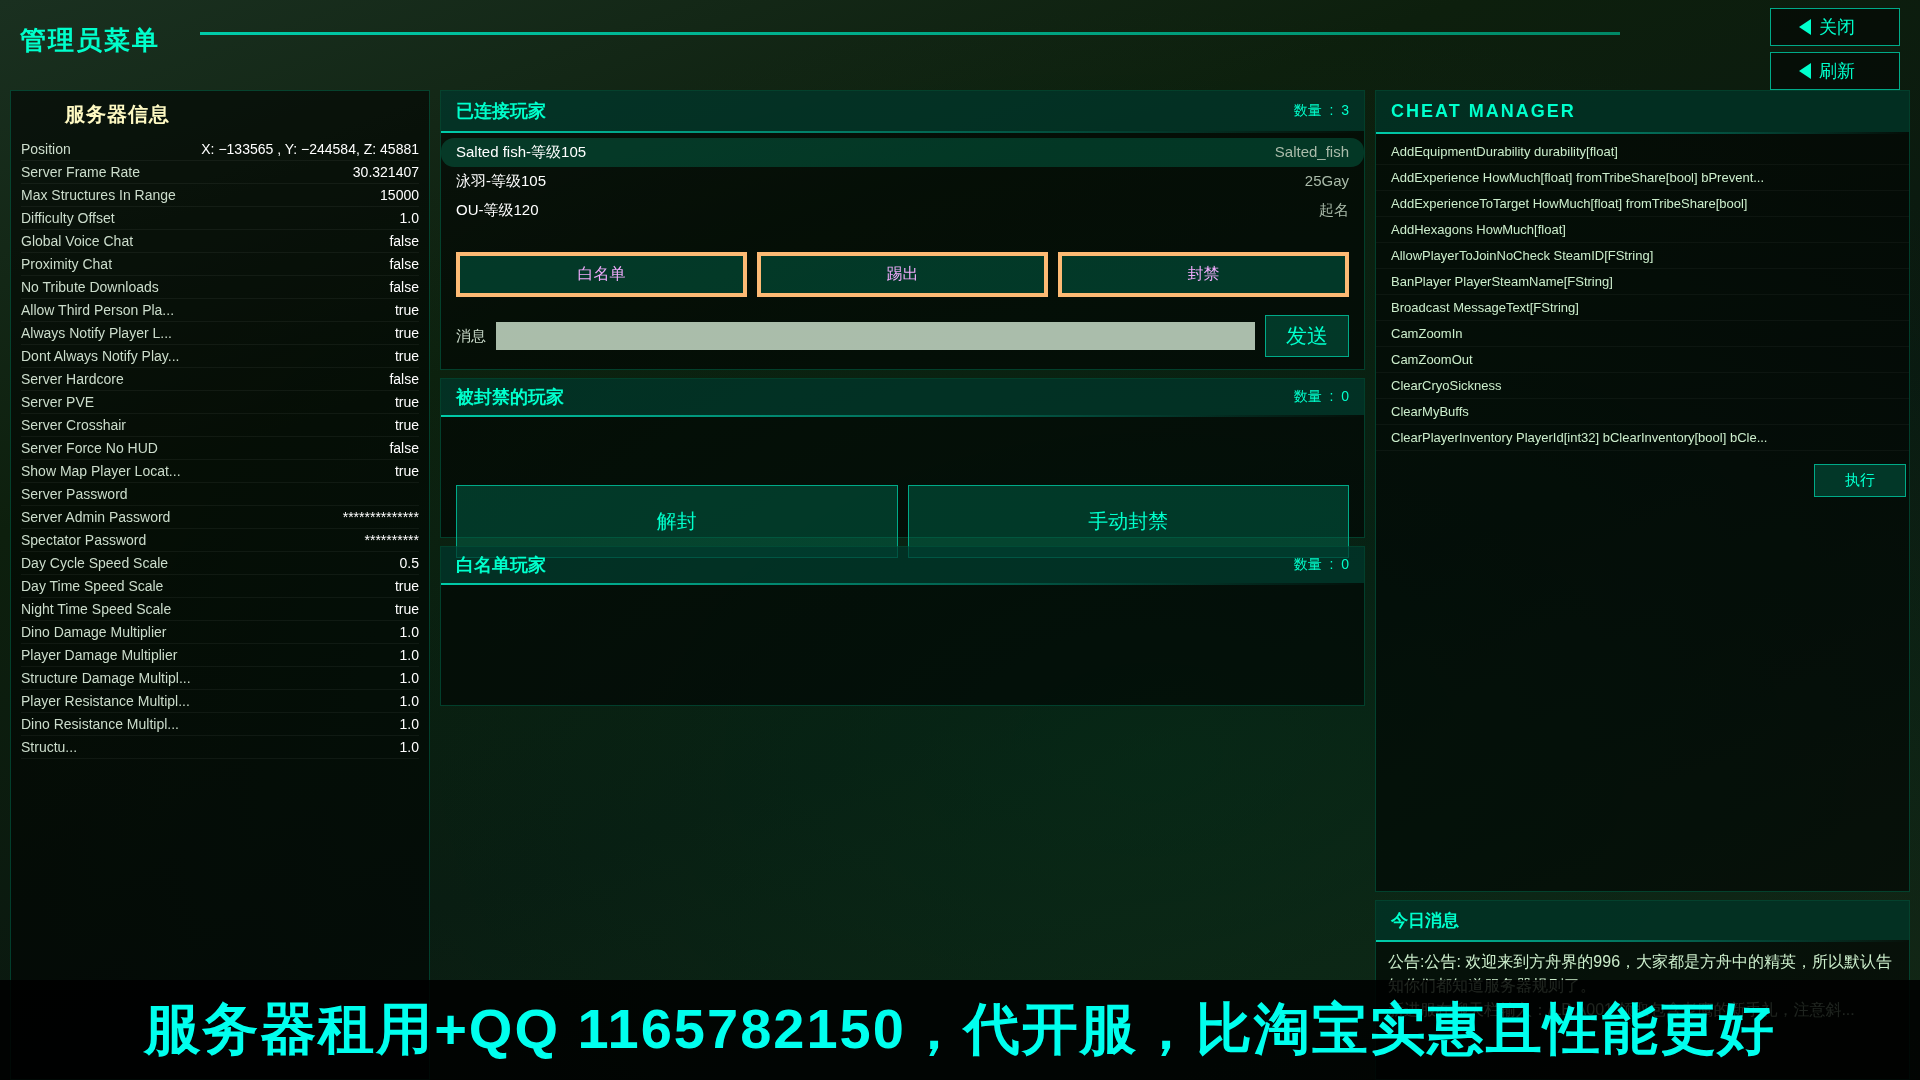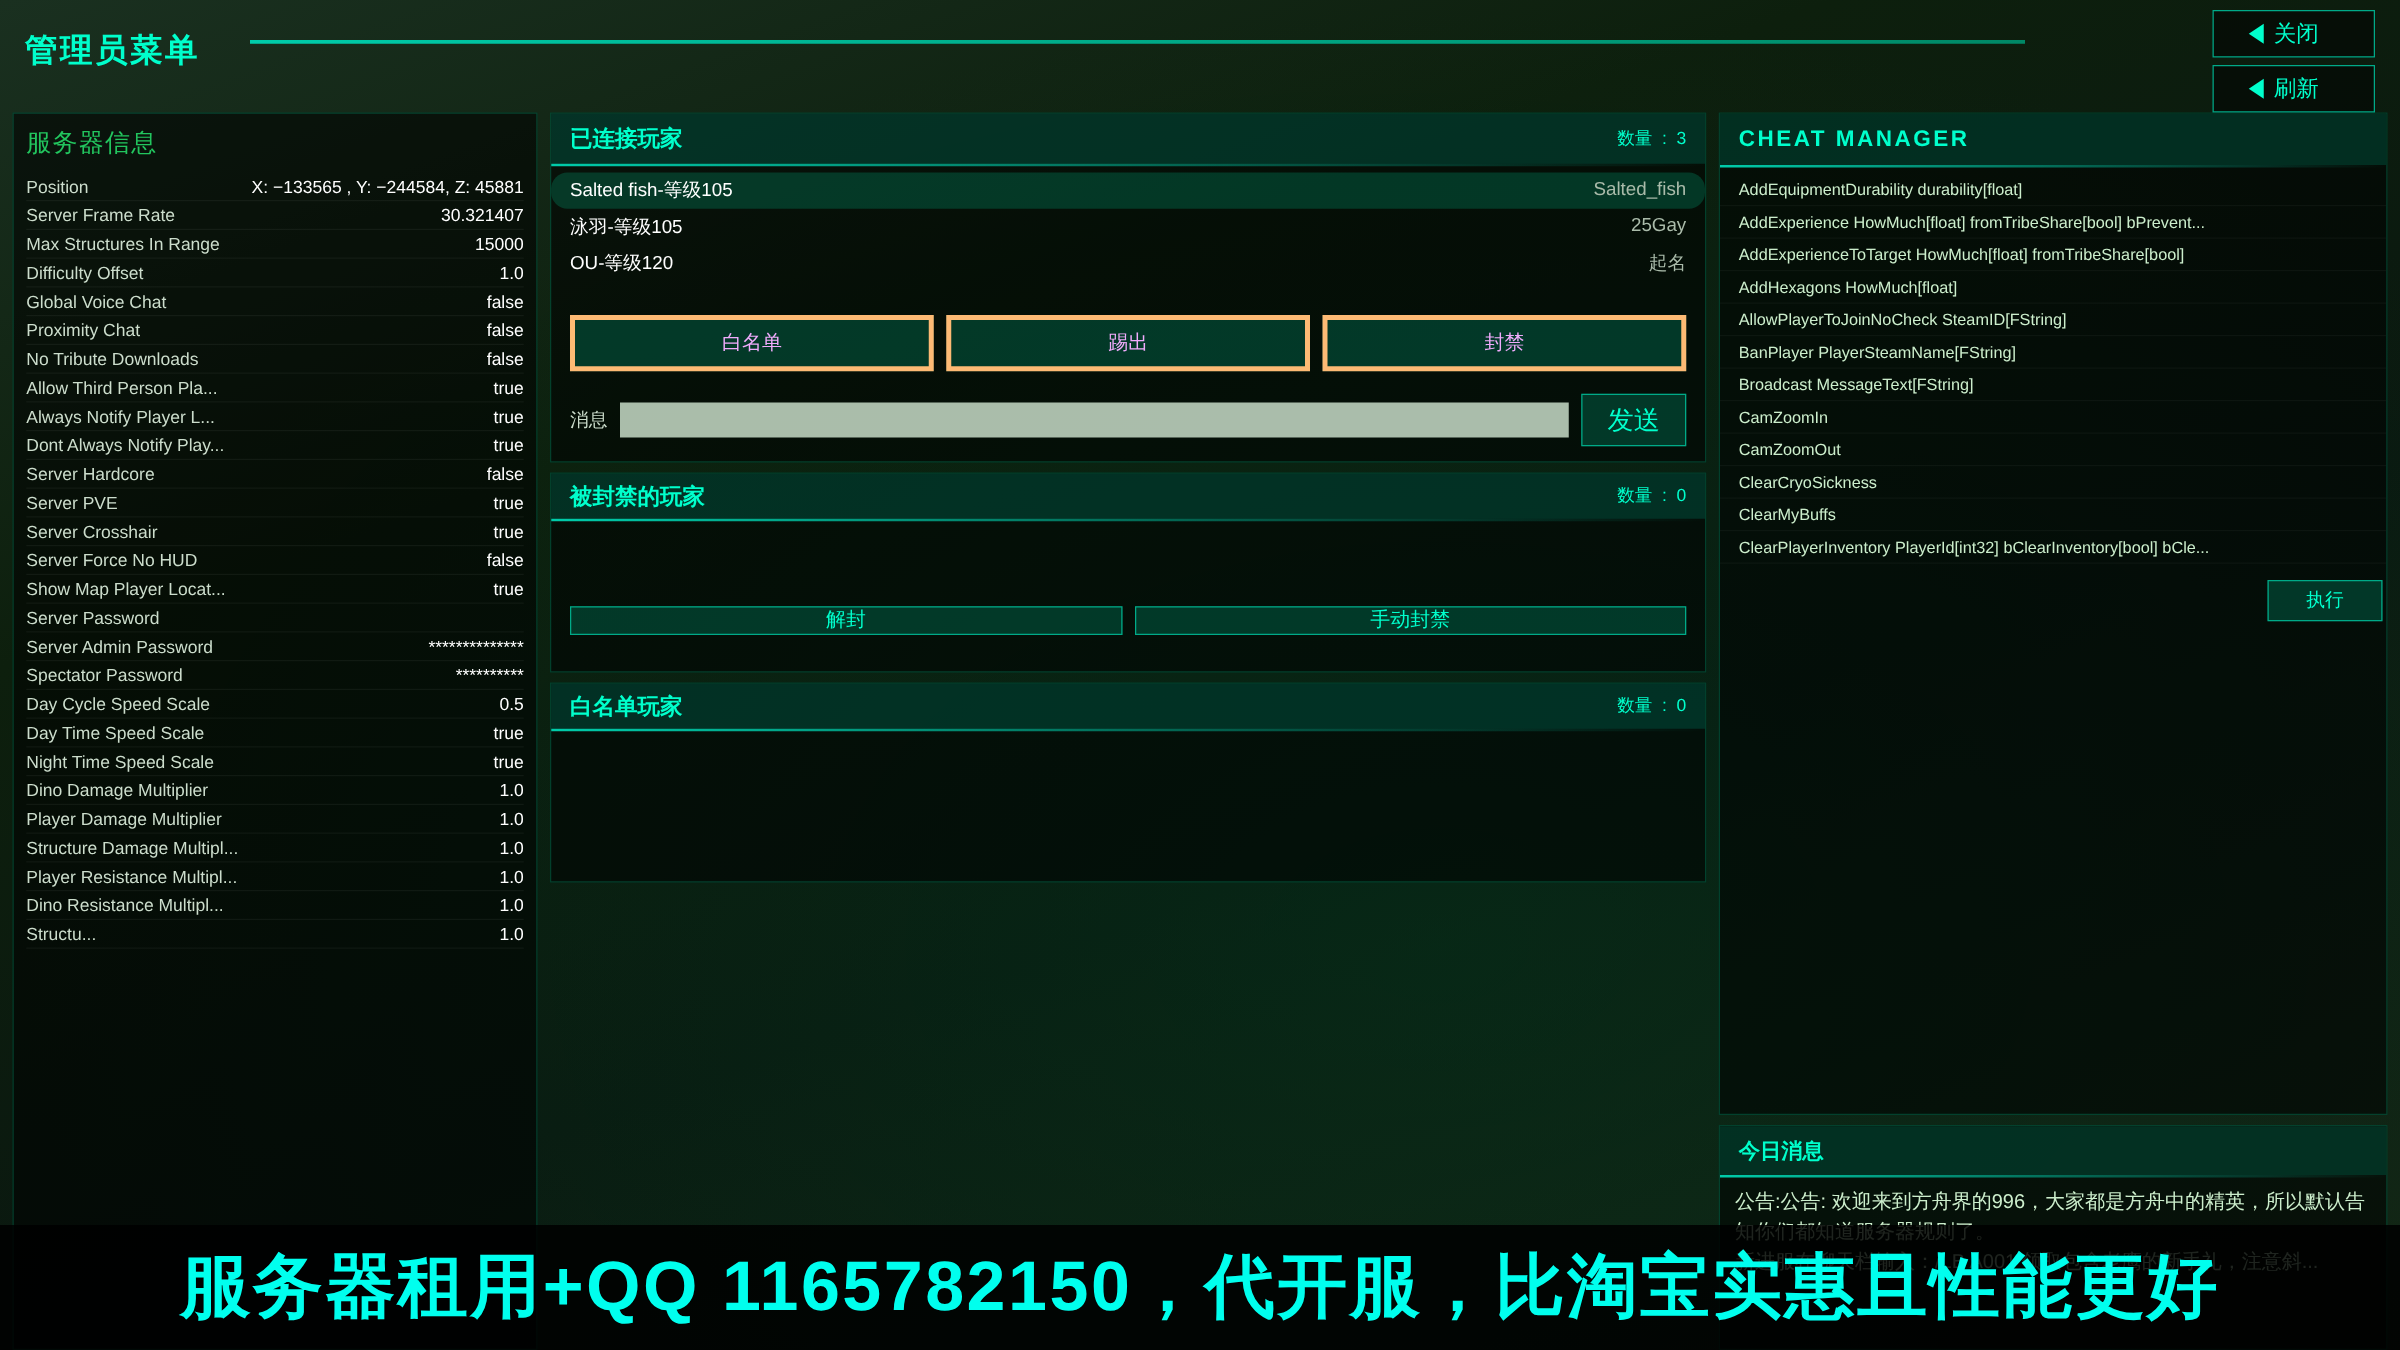--- a/index.html
+++ b/index.html
@@ -92,25 +92,26 @@
     
     .left-panel {
       width: 420px;
       flex-shrink: 0;
       background: rgba(0,0,0,0.55);
       border: 1px solid rgba(0,180,130,0.3);
       padding: 10px;
       overflow: hidden;
     }
     .panel-title {
-      color: #22c55e;
+      color: #fef9c3;
       font-size: 20px;
-      font-weight: normal;
+      font-weight: bold;
       margin-bottom: 10px;
       letter-spacing: 1px;
+      margin-left: 44px;
     }
     .info-row {
       display: flex;
       justify-content: space-between;
       padding: 3px 0;
       font-size: 14px;
       border-bottom: 1px solid rgba(255,255,255,0.05);
     }
     .info-label {
       color: #ccddcc;
@@ -225,25 +226,25 @@
     .small-section .section-header {
       padding: 6px 15px;
     }
     .unban-buttons {
       display: flex;
       gap: 10px;
       padding: 8px 15px;
     }
     .unban-btn {
       flex: 1;
-      padding: 0 5px;
+      padding: 22px 5px;
       background: rgba(0,120,90,0.4);
       border: 1px solid #00aa88;
       color: #00ffcc;
-      font-size: 16px;
+      font-size: 20px;
       cursor: pointer;
       text-align: center;
     }
 
     
     .right-panel {
       width: 535px;
       flex-shrink: 0;
       display: flex;
       flex-direction: column;

